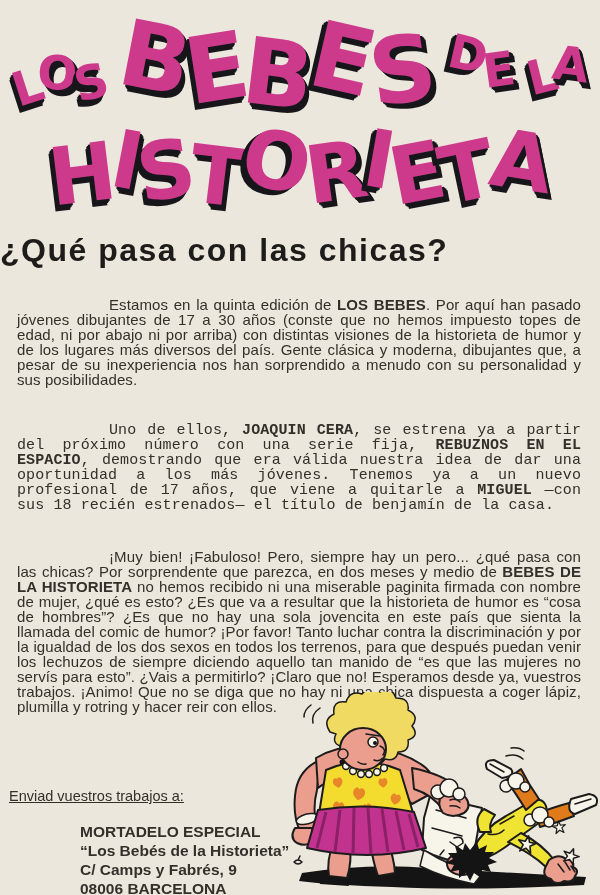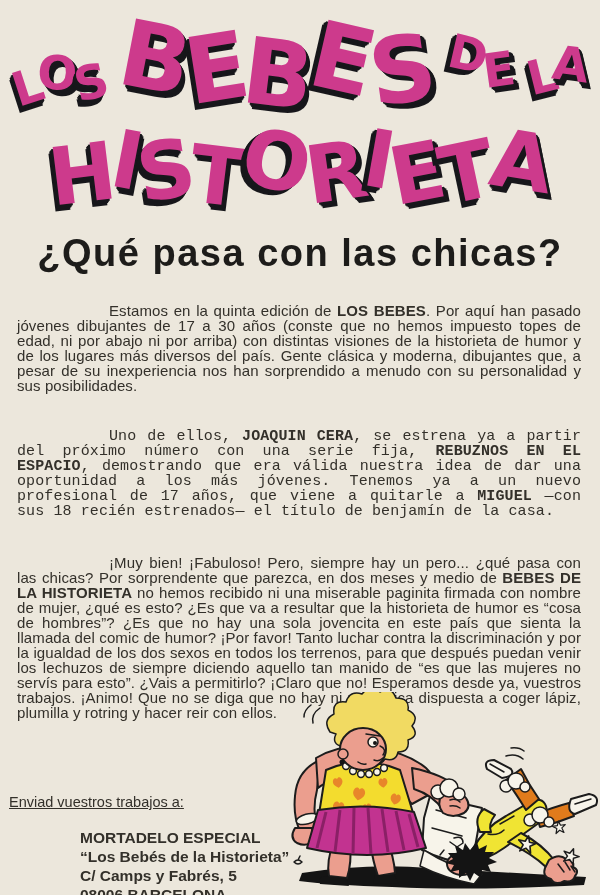--- a/index.html
+++ b/index.html
@@ -29,22 +29,22 @@
     font-weight:bold;
     color:var(--magenta,#cd3a8c);
     margin:0 -2px;
     line-height:1;
   }
   .sh-r{text-shadow:2px 2px 0 var(--tshadow,#17171b),3px 3px 0 var(--tshadow,#17171b),4px 4px 0 var(--tshadow,#17171b),5px 6px 0 var(--tshadow,#17171b);}
   .sh-l{text-shadow:-2px 2px 0 var(--tshadow,#17171b),-3px 3px 0 var(--tshadow,#17171b),-4px 4px 0 var(--tshadow,#17171b),-5px 6px 0 var(--tshadow,#17171b);}
   
   .subtitle{
     margin-top:14px;
-    text-align:center;
-    font-size:38px;
+    text-align:left;
+    font-size:32px;
     font-weight:bold;
     letter-spacing:1.5px;
     color:var(--heading,#1d1c1a);
   }
   
   .body-text{margin:0 10px 0 8px;}
   .body-text p{
     margin:9px;
     font-size:15px;
     line-height:15px;
@@ -124,21 +124,21 @@
   <div class="body-text">
     <p class="p1"><span>Estamos en la quinta edición de </span><span class="b">LOS BEBES</span><span>. Por aquí han pasado jóvenes dibujantes de 17 a 30 años (conste que no hemos impuesto topes de edad, ni por abajo ni por arriba) con distintas visiones de la historieta de humor y de los lugares más diversos del país. Gente clásica y moderna, dibujantes que, a pesar de su inexperiencia nos han sorprendido a menudo con su personalidad y sus posibilidades.</span></p>
     <p class="p2"><span>Uno de ellos, </span><span class="b">JOAQUIN CERA</span><span>, se estrena ya a partir del próximo número con una serie fija, </span><span class="b">REBUZNOS EN EL ESPACIO</span><span>, demostrando que era válida nuestra idea de dar una oportunidad a los más jóvenes. Tenemos ya a un nuevo profesional de 17 años, que viene a quitarle a </span><span class="b">MIGUEL</span><span> —con sus 18 recién estrenados— el título de benjamín de la casa.</span></p>
     <p class="p3"><span>¡Muy bien! ¡Fabuloso! Pero, siempre hay un pero... ¿qué pasa con las chicas? Por sorprendente que parezca, en dos meses y medio de </span><span class="b">BEBES DE LA HISTORIETA</span><span> no hemos recibido ni una miserable paginita firmada con nombre de mujer, ¿qué es esto? ¿Es que va a resultar que la historieta de humor es “cosa de hombres”? ¿Es que no hay una sola jovencita en este país que sienta la llamada del comic de humor? ¡Por favor! Tanto luchar contra la discriminación y por la igualdad de los dos sexos en todos los terrenos, para que después puedan venir los lechuzos de siempre diciendo aquello tan manido de “es que las mujeres no servís para esto”. ¿Vais a permitirlo? ¡Claro que no! Esperamos desde ya, vuestros trabajos. ¡Animo! Que no se diga que no hay ni una chica dispuesta a coger lápiz, plumilla y rotring y hacer reir con ellos.</span></p>
   </div>
 
   <div class="send-label">Enviad vuestros trabajos a:</div>
   <div class="address">
     <div>MORTADELO ESPECIAL</div>
     <div>“Los Bebés de la Historieta”</div>
-    <div>C/ Camps y Fabrés, 5</div>
+    <div>C/ Camps y Fabrés, 9</div>
     <div>08006 BARCELONA</div>
   </div>
 
   <svg class="cartoon" viewBox="0 0 326 202">
     <title>Cartoon of a large blonde woman in a heart-print top and magenta pleated skirt dragging an unconscious young man in a yellow suit and orange trousers across the ground, papers in hand, with stars and dust puffs around him</title>
 
     <path class="c-black" d="M28,181 Q95,171 155,176 L312,185 L310,193 Q200,199 118,195 Q58,193 25,189 Z"></path>
 
     <g>
       <path class="c-paper ln" d="M156,104 L208,116 L198,172 Q172,170 148,158 L150,126 Z"></path>

